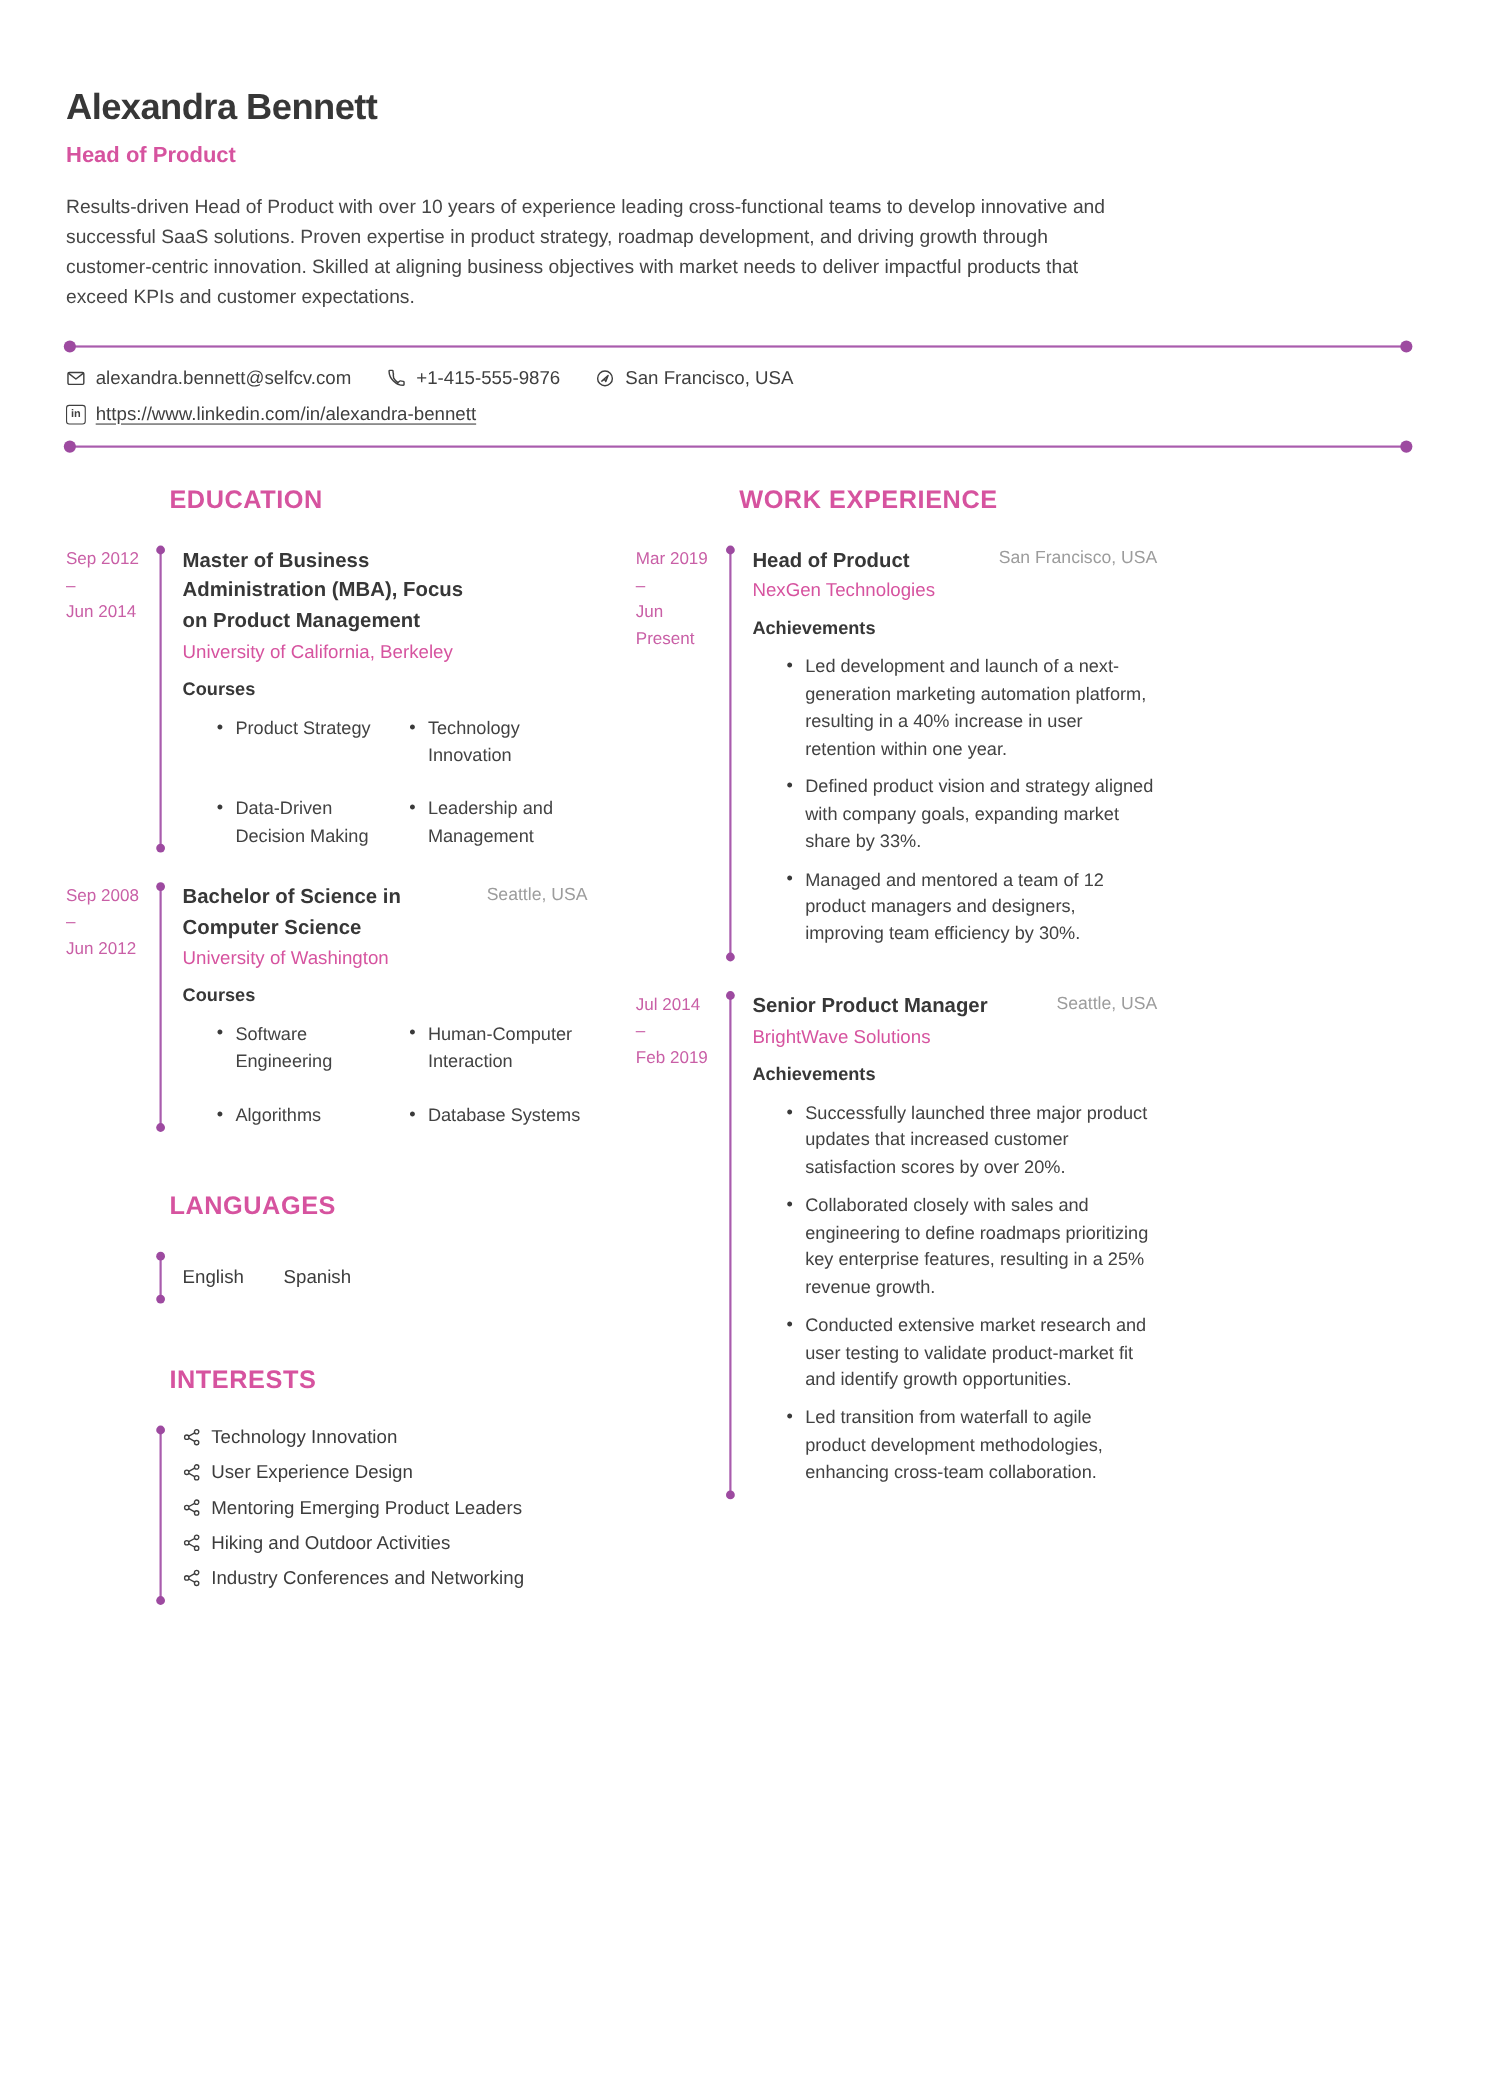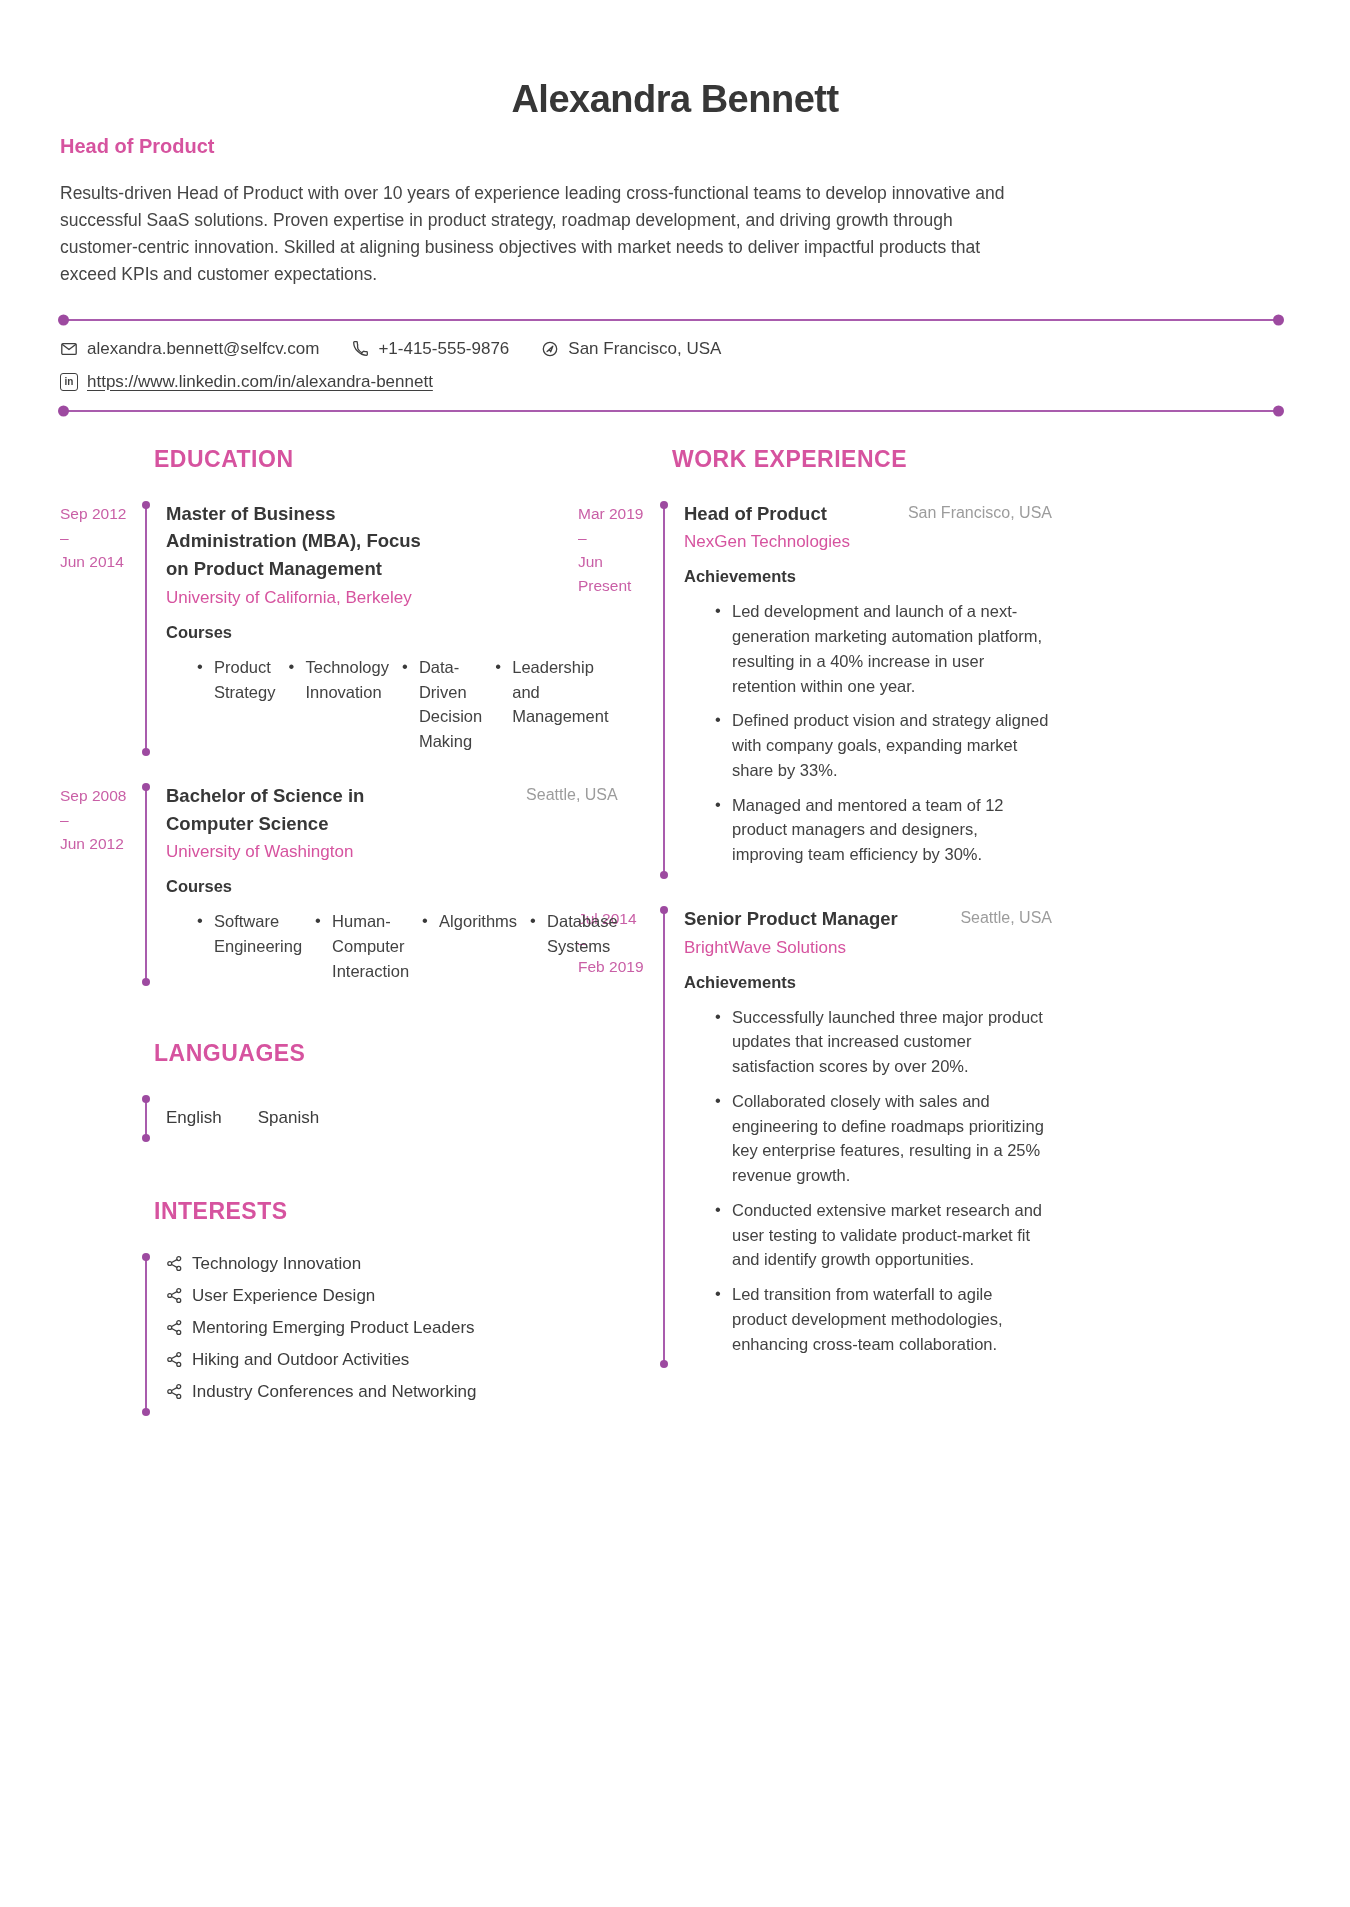--- a/index.html
+++ b/index.html
@@ -15,23 +15,22 @@
   html,body{margin:0;padding:0;background:#ffffff;}
   .page{
     width:1350px;height:1907px;background:#ffffff;
     padding:78px 60px 0;
     font-family:"Liberation Sans", sans-serif;
     color:var(--text-body);
     overflow:hidden;
   }
   
   .name{
-    margin:0;font-size:38px;font-weight:800;letter-spacing:-0.5px;
+    margin:0;font-size:33px;font-weight:800;letter-spacing:-0.5px;
     color:var(--text-dark);
-    text-align:center;
   }
   .role{margin:14px 0 0;color:var(--pink);font-size:20px;font-weight:700;}
   .summary{
     margin:22px 0 0;max-width:950px;
     font-size:17.5px;line-height:1.55;color:var(--text-body);
   }
   
   .divider{
     position:relative;width:1222px;height:2px;background:var(--purple);
   }
@@ -89,21 +88,21 @@
   .emeta{color:var(--text-gray);font-size:16px;white-space:nowrap;padding-top:4px;}
   .eorg{color:var(--pink);font-size:17px;margin-top:5px;}
   .sublabel{margin-top:15px;font-size:16.5px;font-weight:700;color:var(--text-dark);}
   .bullets{
     list-style:none;margin:13px 0 0;padding:0 0 0 30px;
     font-size:16.5px;line-height:1.5;color:#424242;
   }
   .bullets li{position:relative;padding-left:18px;margin-bottom:10px;}
   .bullets li::before{content:"\2022";position:absolute;left:1px;top:-1px;color:#3a3a3a;}
   .bullets.two-col{
-    display:grid;grid-template-columns:1fr 1fr 1fr 1fr;column-gap:12px;row-gap:24px;
+    display:grid;grid-template-columns:1fr 1fr;column-gap:12px;row-gap:24px;
   }
   .bullets.two-col li{margin-bottom:0;}
   
   .entry.slim{margin-bottom:0;min-height:48px;}
   .entry.slim .timeline::before{top:3px;bottom:3px;}
   .entry.slim .dot-bottom{bottom:0;}
   .lang-list{display:flex;align-items:center;gap:36px;font-size:17px;color:#3c3c3c;}
   
   .interests{padding-top:2px;}
   .interest{

